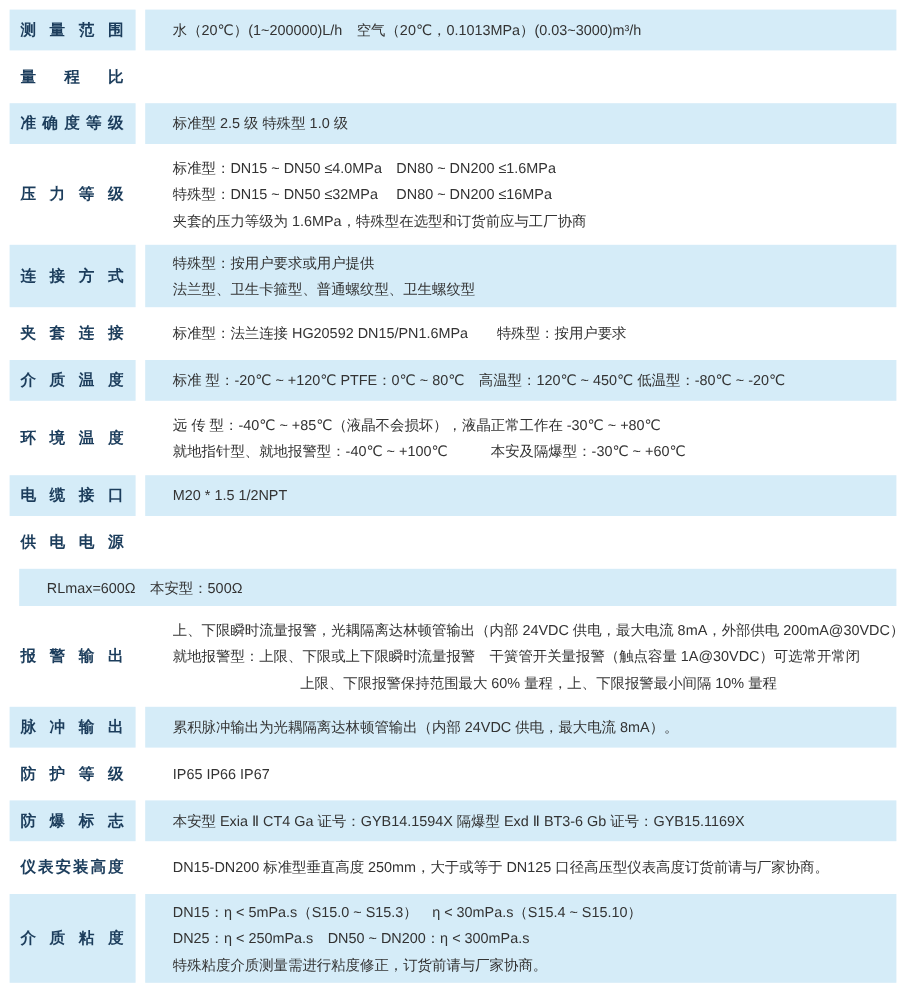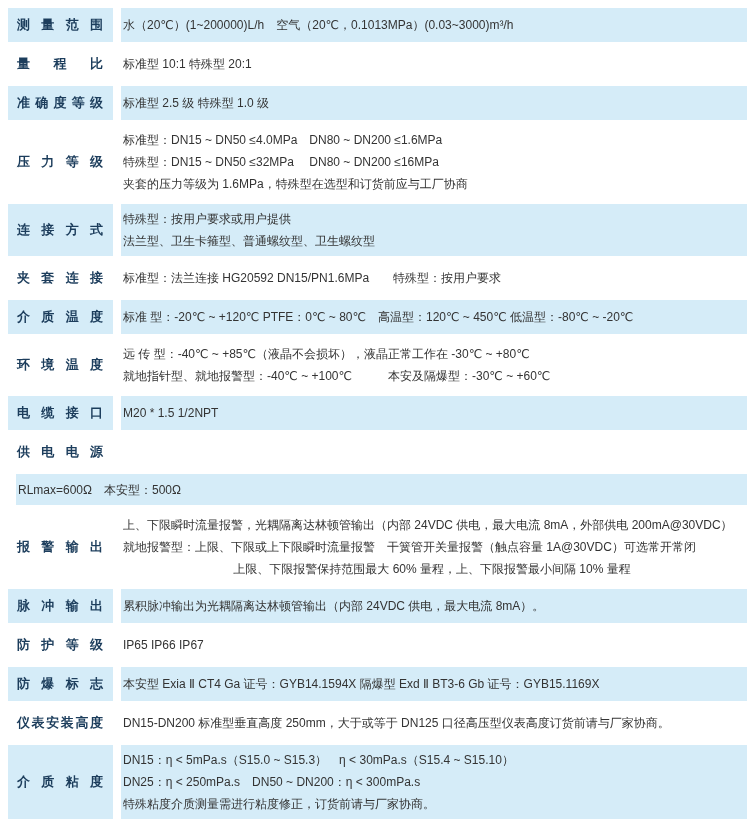--- a/index.html
+++ b/index.html
@@ -35,21 +35,21 @@
     color: var(--label-color, #1c3d5c);
     text-align: justify;
     text-align-last: justify;
     line-height: 18px;
     letter-spacing: 1px;
   }
   .content-cell {
     box-sizing: border-box;
     flex: 1 1 auto;
     margin-left: 8px;
-    padding: 4px 6px 4px 2px;
+    padding: 4px 6px 4px 23px;
     display: flex;
     flex-direction: column;
     justify-content: center;
     min-height: 31px;
     background: transparent;
   }
   .row.shaded .label-cell,
   .row.shaded .content-cell {
     background: var(--band-color, #d5ecf8);
   }
@@ -71,23 +71,20 @@
     </div>
     <div class="content-cell">
         <div class="line">水（20℃）(1~200000)L/h　空气（20℃，0.1013MPa）(0.03~3000)m³/h</div>
       </div>
   </div>
 
   <div class="row">
     <div class="label-cell">
       <span class="label-text">量程比</span>
     </div>
-    <div class="content-cell">
-        <div class="line">标准型 10:1 特殊型 20:1</div>
-      </div>
   </div>
 
   <div class="row shaded">
     <div class="label-cell">
       <span class="label-text">准确度等级</span>
     </div>
     <div class="content-cell">
         <div class="line">标准型 2.5 级 特殊型 1.0 级</div>
       </div>
   </div>

